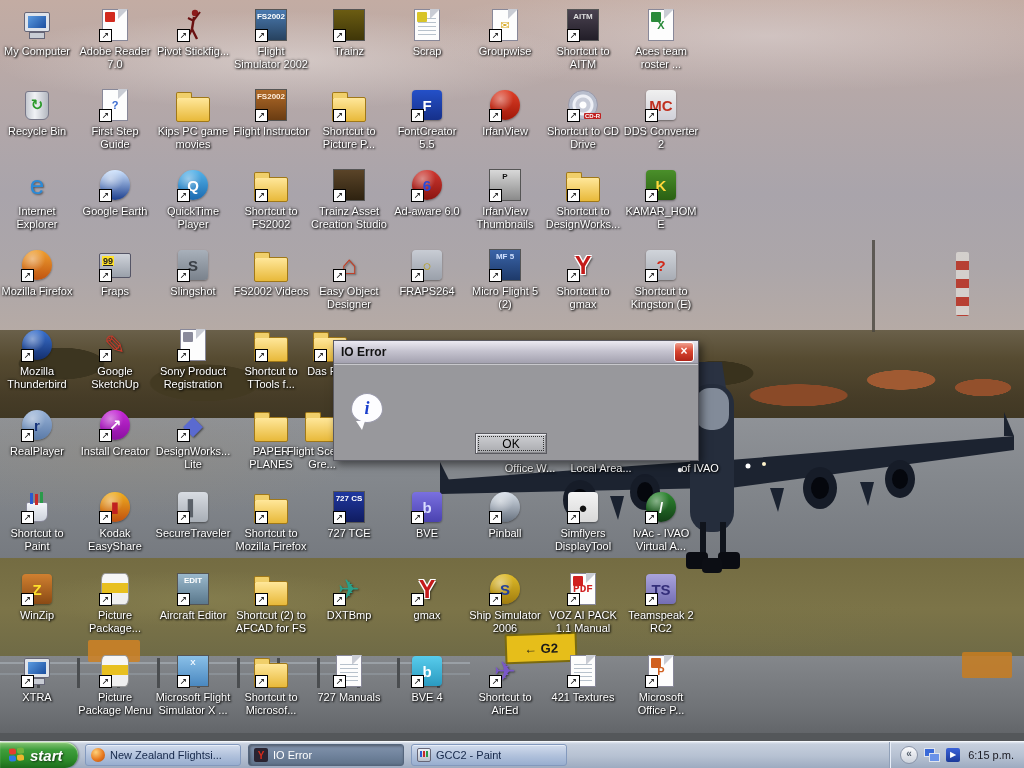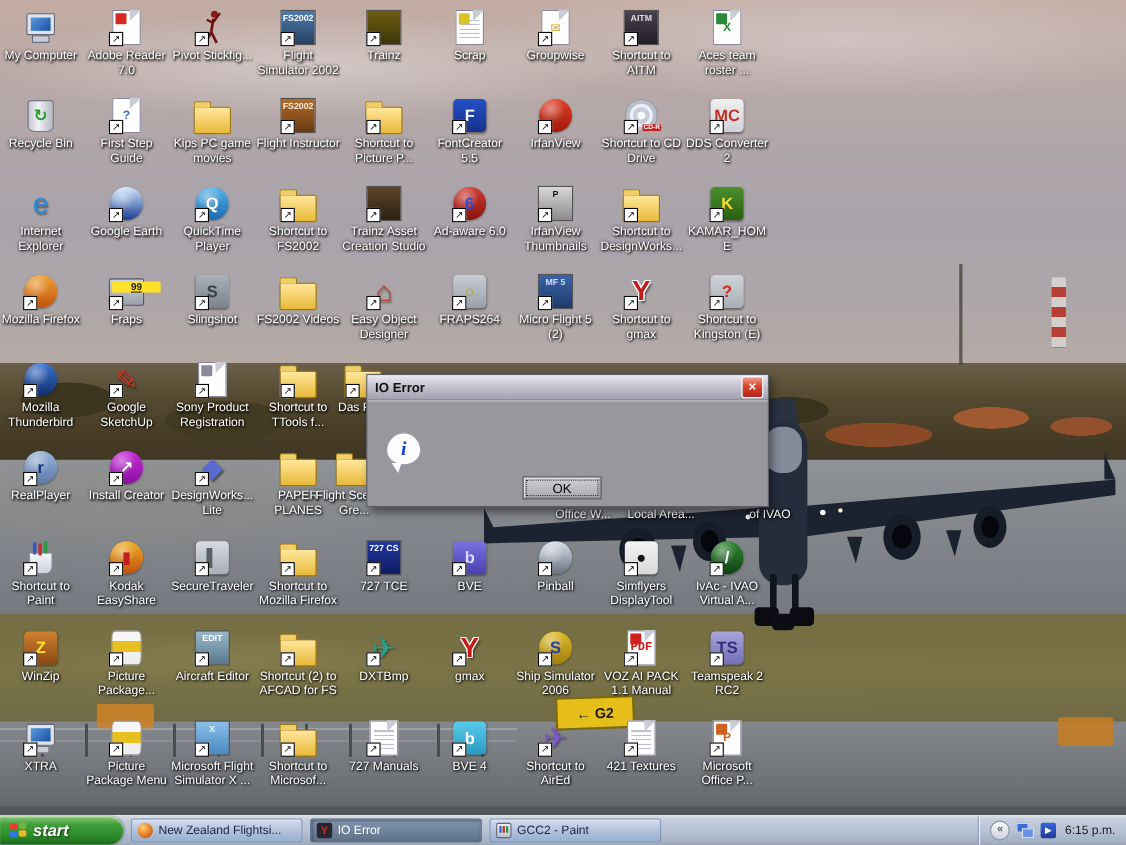--- a/index.html
+++ b/index.html
@@ -75,21 +75,21 @@
   .g-comp .scr i{display:block;width:18px;height:12px;background:linear-gradient(135deg,#5a9ae0,#1c4fa0);}
   .g-comp .base{width:14px;height:5px;background:#c8ccd4;border:1px solid #667;margin:0 auto;}
   .g-bin{width:22px;height:27px;background:linear-gradient(90deg,#c4c8d0,#f0f2f6 40%,#b4b8c0);
     border:1px solid #778;border-radius:3px 3px 6px 6px;display:flex;align-items:center;justify-content:center;
     color:#2a9a2a;font-weight:bold;font-size:15px;}
   .g-cd{width:28px;height:28px;border-radius:50%;border:1px solid #99a;
     background:radial-gradient(circle,#fff 0 3px,#c8ccd8 4px 7px,#eef0f6 8px 10px,#b8becd 11px 14px);position:relative;}
   .g-cd b{position:absolute;right:-4px;bottom:0;background:#c02020;color:#fff;font-size:6px;padding:0 1px;border-radius:1px;}
   .g-m99{width:30px;height:23px;background:linear-gradient(180deg,#cfd3da,#9aa0aa);border:1px solid #556;
     border-radius:2px;position:relative;}
-  .g-m99 b{position:absolute;left:2px;top:2px;background:#ffe12a;color:#222;font-size:9px;line-height:10px;padding:0 17px;text-decoration:underline;}
+  .g-m99 b{position:absolute;left:2px;top:2px;background:#ffe12a;color:#222;font-size:9px;line-height:10px;padding:0 1px;text-decoration:underline;}
   .g-gmax{font-size:25px;line-height:30px;font-weight:900;color:#c41a1a;
     text-shadow:-1px -1px 0 #fff,1px -1px 0 #fff,-1px 1px 0 #fff,1px 1px 0 #fff,2px 2px 2px rgba(0,0,0,.5);}
   .g-paint{position:relative;width:20px;height:18px;margin-top:10px;background:linear-gradient(180deg,#f4f6fa,#cdd2dc);
     border:1px solid #889;border-radius:2px 2px 7px 7px;}
   .g-paint::before{content:"";position:absolute;left:3px;top:-10px;width:3px;height:11px;background:#2a5ad0;box-shadow:5px 1px 0 #c82a2a,10px -1px 0 #2a9a4a;}
   .g-cyl{width:26px;height:30px;border:1px solid #999;border-radius:4px/7px;
     background:linear-gradient(180deg,#f6f6f6 0 9px,#e8c020 9px 19px,#efefef 19px);}
   .g-stick svg{display:block;}
   
   .lfrag{position:absolute;z-index:2;font-size:11px;color:#fff;text-shadow:1px 1px 2px #000,0 0 3px rgba(0,0,0,.9);transform:translateX(-50%);white-space:nowrap;}
@@ -110,21 +110,21 @@
     border-color:#fdfdff transparent transparent transparent;}
   .msg{position:absolute;left:64px;top:12px;font-size:11.5px;color:#000;line-height:15px;}
   .okbtn{position:absolute;left:141px;top:68px;width:72px;height:21px;
     background:linear-gradient(180deg,#cfd0d4,#a9aaae);border:1px solid #5a5a60;
     box-shadow:inset 1px 1px 0 #e8e8ec,inset -1px -1px 0 #88888c;
     font-size:12px;color:#000;outline:1px dotted #333;outline-offset:-4px;cursor:pointer;font-family:inherit;}
   
   .taskbar{position:absolute;left:0;bottom:0;width:1024px;height:26px;z-index:10;
     background:linear-gradient(180deg,#e3e9f1 0%,#c6cfdd 8%,#b6c1d2 55%,#9dabc0 100%);
     border-top:1px solid #f4f7fb;display:flex;align-items:center;}
-  .startbtn{height:26px;width:112px;border-radius:0 13px 13px 0;cursor:pointer;
+  .startbtn{height:26px;width:78px;border-radius:0 13px 13px 0;cursor:pointer;
     background:linear-gradient(180deg,#8cc87a 0%,#3f9e3c 30%,#2c8a29 70%,#1d6c1c 100%);
     box-shadow:inset 0 1px 1px #c8eab8,1px 0 2px rgba(0,0,0,.4);
     display:flex;align-items:center;gap:5px;padding-left:9px;box-sizing:border-box;}
   .startbtn .slabel{color:#fff;font-weight:bold;font-style:italic;font-size:15px;text-shadow:1px 1px 2px rgba(0,0,0,.6);}
   .flag{width:16px;height:15px;display:grid;grid-template-columns:7px 7px;grid-template-rows:6px 6px;gap:1px;transform:skewY(-6deg);}
   .flag i{border-radius:1px 3px 1px 3px;display:block;}
   .tbtn{height:22px;margin-left:7px;border-radius:3px;display:flex;align-items:center;gap:5px;
     padding:0 8px 0 5px;font-size:11px;cursor:pointer;box-sizing:border-box;}
   .tbtn.inactive{background:linear-gradient(180deg,#d3dded 0%,#b3c3dd 50%,#98aecf 100%);
     border:1px solid #8399bd;color:#16284a;box-shadow:inset 0 1px 0 #e8eef8;}

